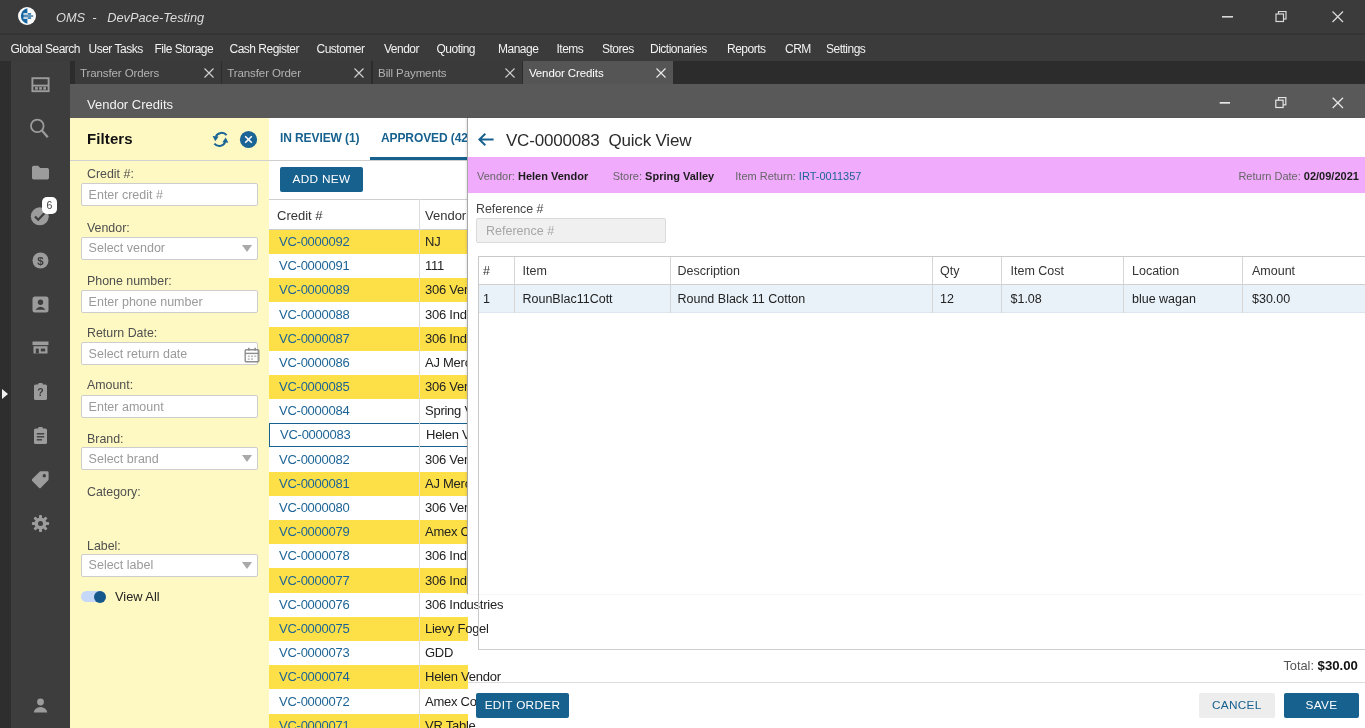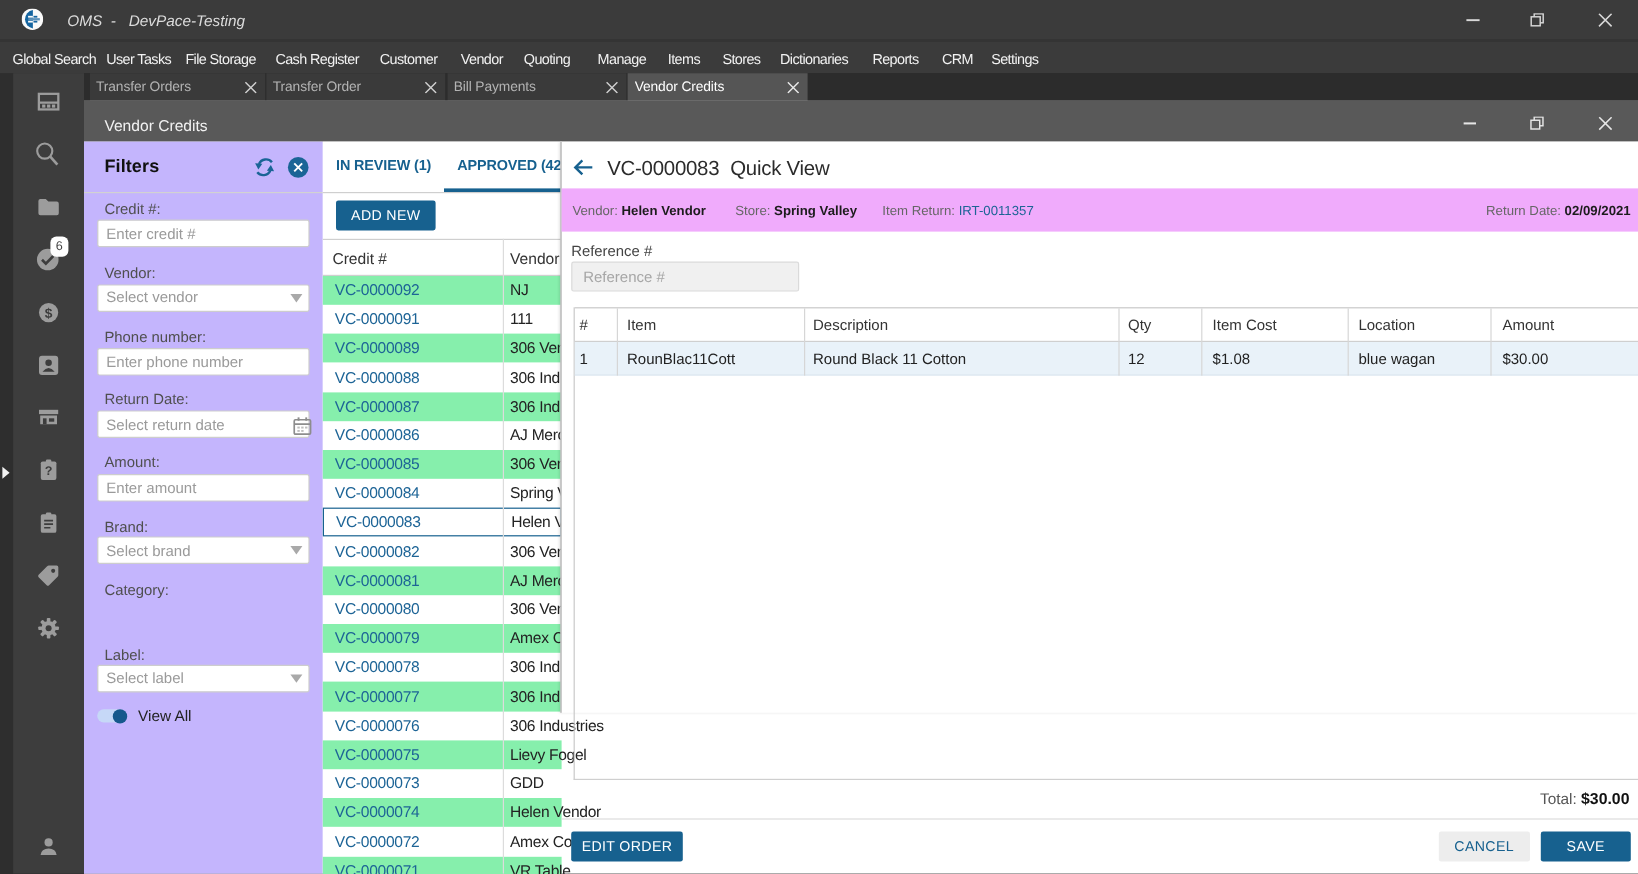--- a/index.html
+++ b/index.html
@@ -24,21 +24,21 @@
   #expander { left:2px; top:389px; width:0; height:0; border-top:5.5px solid transparent;
     border-bottom:5.5px solid transparent; border-left:6px solid #f2f2f2; }
   #badge6 { position:absolute; left:31px; top:136px; width:14.6px; height:16.5px; background:#fff;
     border-radius:5px; color:#444; font-size:10.5px;
     text-align:center; line-height:16.5px; }
   
   #win { left:70px; top:84px; width:1295px; height:644px; background:#ffffff; }
   #wtitle { left:0; top:0; width:1295px; height:34px; background:#595959; }
   #wtitle .t { position:absolute; left:17px; top:12.5px; font-size:13px; color:#f2f2f2; }
   
-  #filters { left:0; top:34px; width:199px; height:610px; background:#c4b5fd; }
+  #filters { left:0; top:34px; width:199px; height:610px; background:#fef9c3; }
   #filters h3 { position:absolute; left:17px; top:12px; font-size:15px; color:#111; letter-spacing:.1px; }
   #fsep { left:0; top:42px; width:199px; height:1px; background:#d2d2d2; }
   .flabel { position:absolute; left:17px; font-size:12.4px; color:#4f4f4f; }
   .finput { position:absolute; left:10.6px; width:177.4px; height:23px; background:#fff;
     border:1px solid #cdcdcd; border-radius:2px; font-size:12.5px; color:#9a9a9a;
     display:flex; align-items:center; padding:0 7px; }
   .fsel::after { content:""; position:absolute; right:4.5px; top:7px; width:0; height:0;
     border-left:5px solid transparent; border-right:5px solid transparent;
     border-top:7.5px solid #a9a9a9; }
   #toggle { position:absolute; left:11.3px; top:473.3px; width:24px; height:10.5px;
@@ -52,21 +52,21 @@
     letter-spacing:-0.1px; white-space:nowrap; }
   #lstrip { position:absolute; left:0; top:41.5px; width:199px; height:1px; background:#cfcfcf; }
   #lunder { position:absolute; left:101px; top:39px; width:98px; height:2.5px; background:#17618f; }
   #addnew { position:absolute; left:11px; top:49px; width:83px; height:24.5px; background:#17618f;
     color:#fff; font-size:11.8px; display:flex; align-items:center; justify-content:center;
     border-radius:2px; letter-spacing:.3px; }
   #ltable { position:absolute; left:0; top:81px; width:199px; }
   .lrow { position:relative; width:199px; height:24.2px; font-size:13px; letter-spacing:-0.25px; }
   .lrow .c1 { position:absolute; left:10px; top:4.2px; color:#1d6496; }
   .lrow .c2 { position:absolute; left:156px; top:4.2px; color:#222; white-space:nowrap; }
-  .lrow.alt { background:#86efac; }
+  .lrow.alt { background:#fde047; }
   .lrow.sel { background:#fff; border:1px solid #17618f; }
   .lrow.sel .c1 { top:3.2px; } .lrow.sel .c2 { top:3.2px; }
   #lhead { position:relative; width:199px; height:30.8px; border-top:1px solid #cfcfcf;
     border-bottom:1px solid #cfcfcf; font-size:13px; color:#333; }
   #lhead .c1 { position:absolute; left:8px; top:7.5px; }
   #lhead .c2 { position:absolute; left:156px; top:7.5px; }
   #lvline { position:absolute; left:149.5px; top:81px; width:1px; height:529px; background:#dcdcdc; }
   
   #qv { left:397.4px; top:34px; width:897.6px; height:476px; background:#fff;
     border-left:1px solid #a8a8a8; box-shadow:-1px 0 2px rgba(0,0,0,0.10); }

